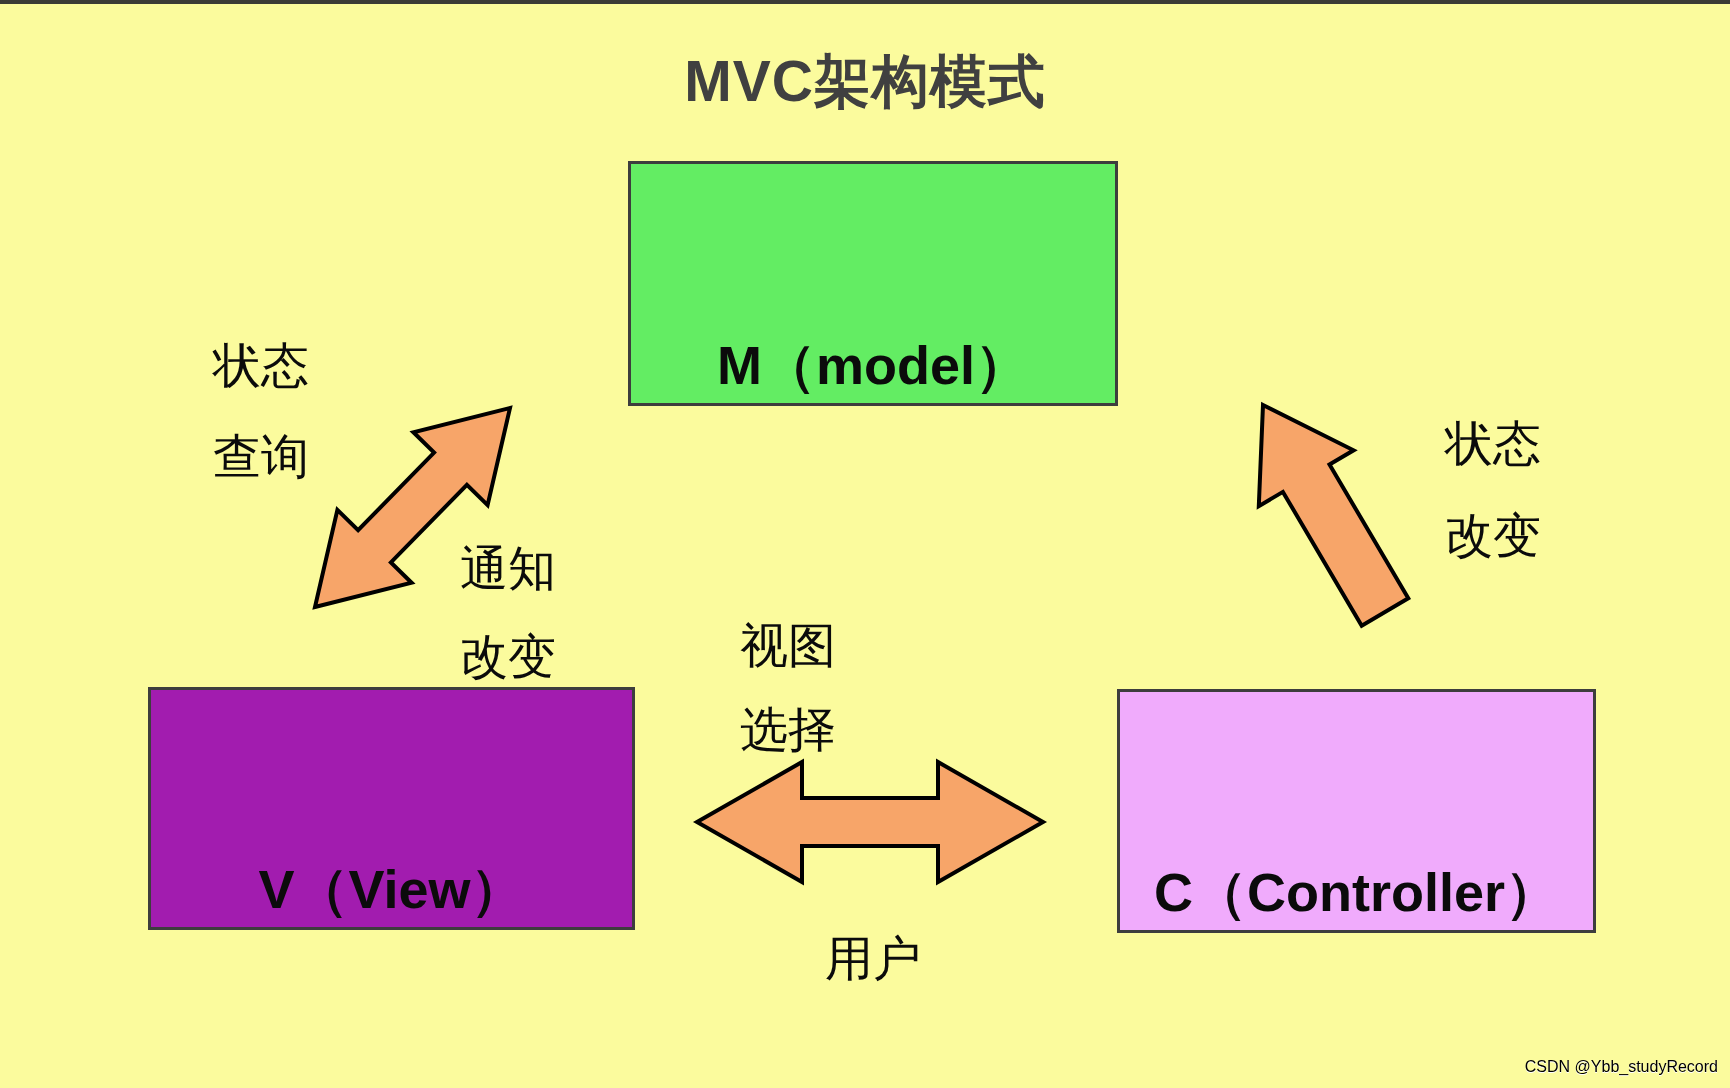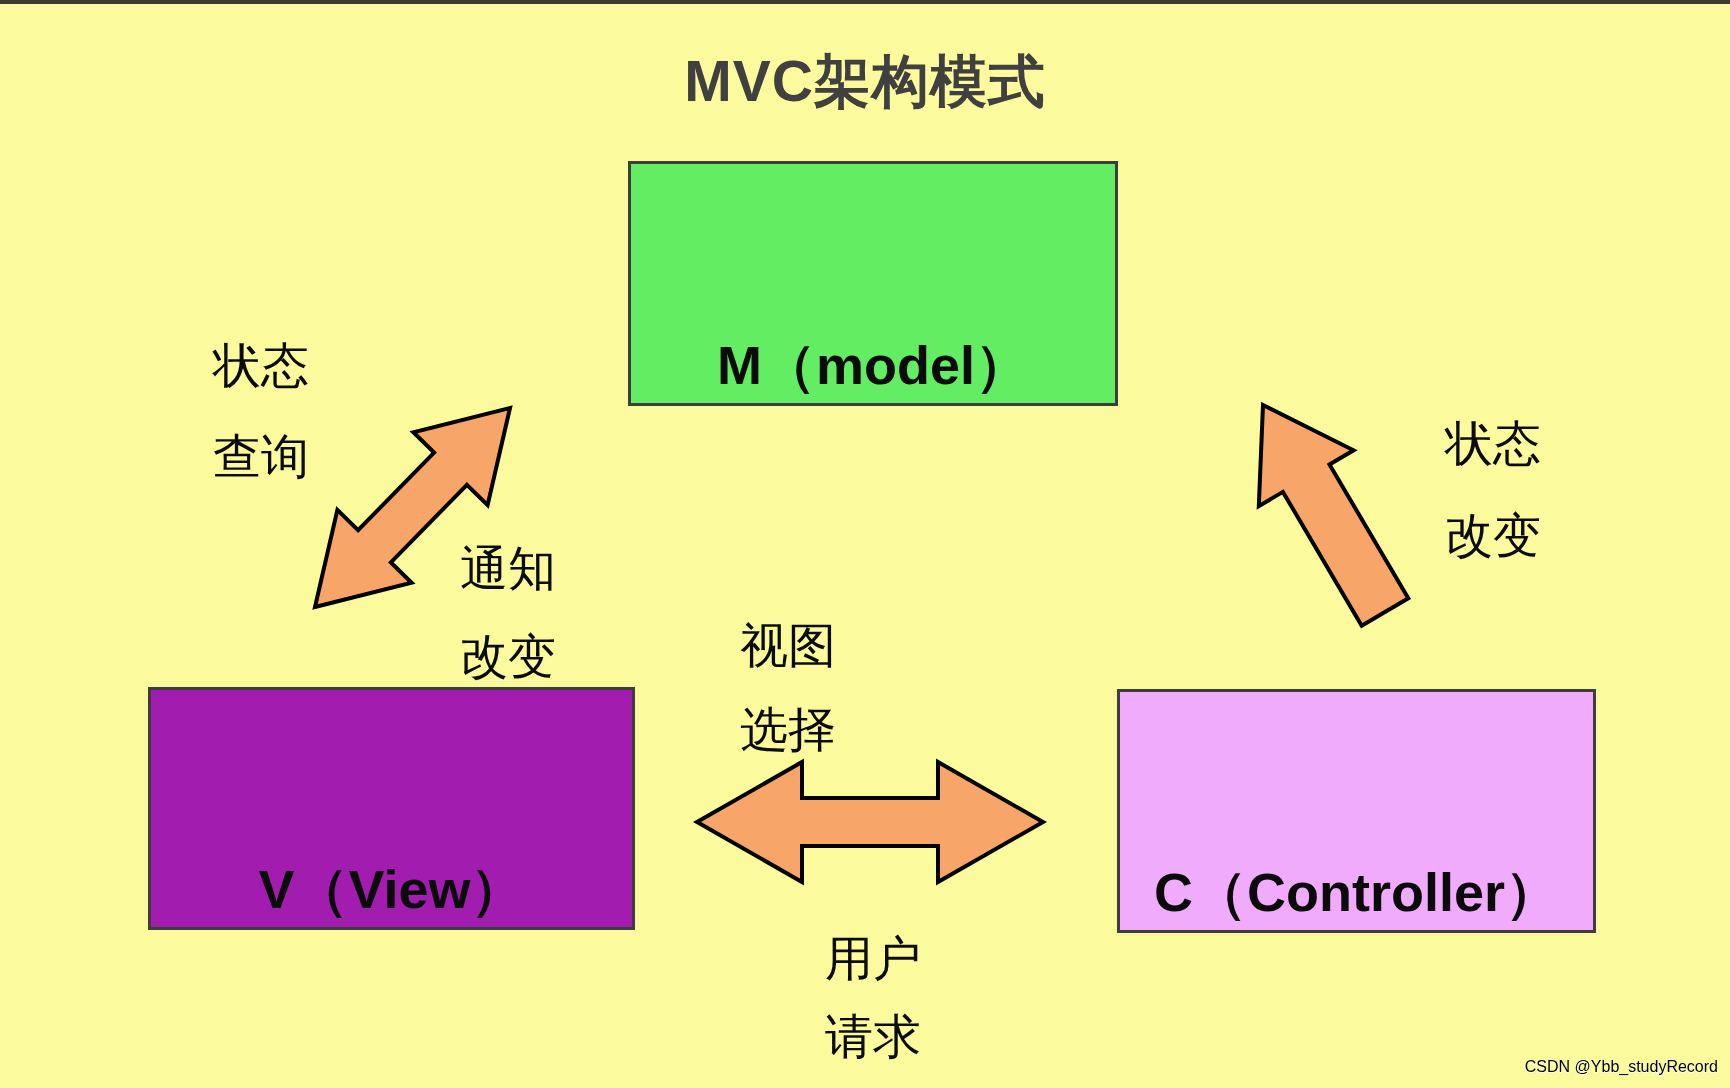--- a/index.html
+++ b/index.html
@@ -105,21 +105,20 @@
     <span>改变</span>
   </div>
 
   <div class="edge-label lbl-view-select">
     <span>视图</span>
     <span>选择</span>
   </div>
 
   <div class="edge-label lbl-user-request">
     <span>用户</span>
-    <span>请求</span>
   </div>
 
   <div class="edge-label lbl-status-change">
     <span>状态</span>
     <span>改变</span>
   </div>
 
   <div class="watermark">CSDN @Ybb_studyRecord</div>
 
 </div>

